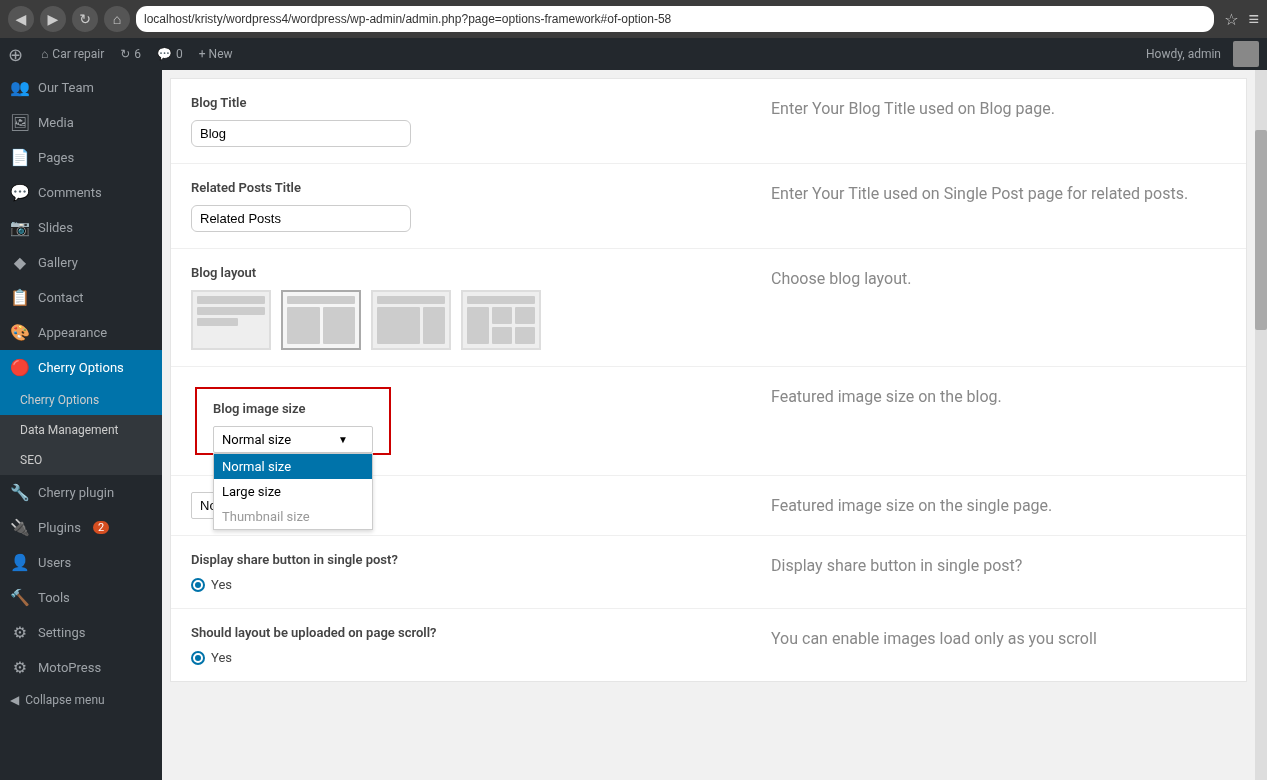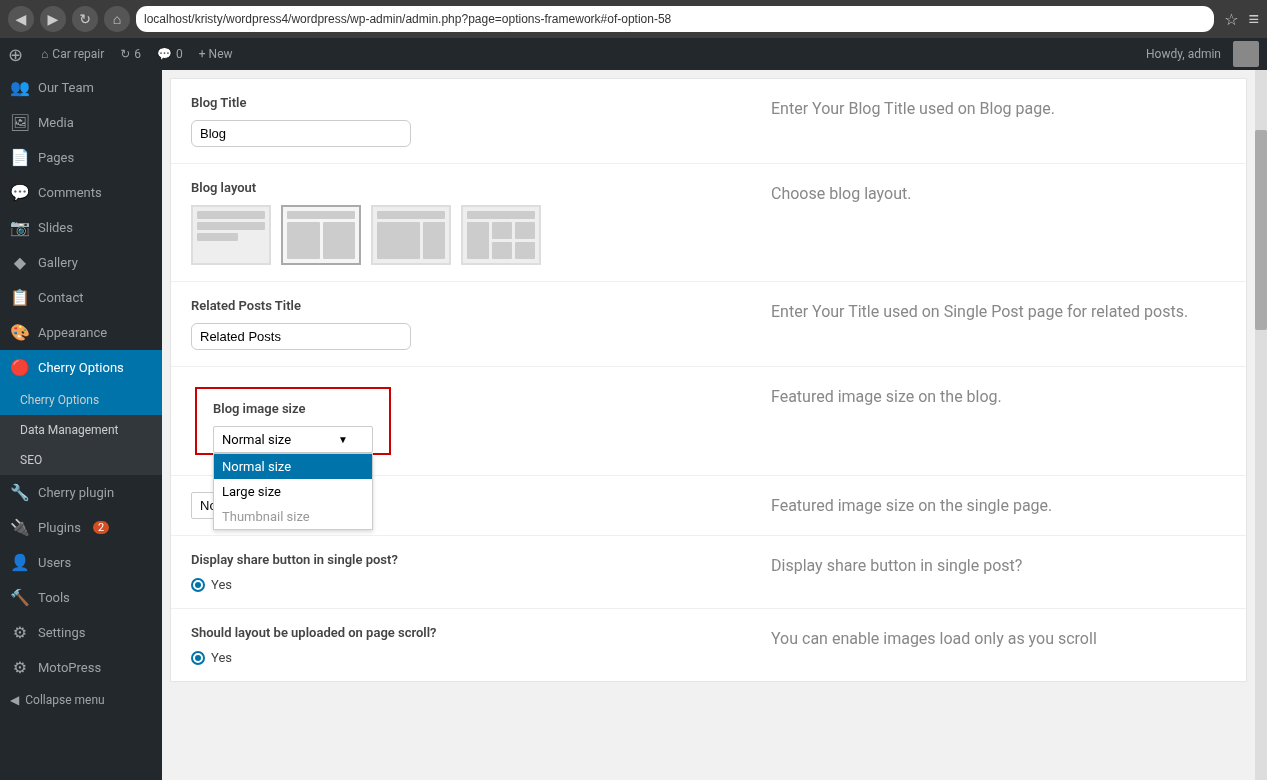--- a/index.html
+++ b/index.html
@@ -302,20 +302,30 @@
       <div class="wp-content">
         <div class="wp-options-panel">
 
           <div class="options-row">
             <div class="options-left">
               <span class="options-label">Blog Title</span>
               <input class="options-input" value="Blog" style="">
             </div>
             <div class="options-right">
               <span class="hint-text">Enter Your Blog Title used on Blog page.</span>
+            </div>
+          </div>
+
+          <div class="options-row">
+            <div class="options-left">
+              <span class="options-label">Related Posts Title</span>
+              <input class="options-input" value="Related Posts" style="">
+            </div>
+            <div class="options-right">
+              <span class="hint-text">Enter Your Title used on Single Post page for related posts.</span>
             </div>
           </div>
 
           <div class="options-row">
             <div class="options-left">
               <span class="options-label">Blog layout</span>
               <div class="blog-layout-options">
 
                 <div class="layout-option">
                   <div class="layout-bar"></div>
@@ -357,30 +367,20 @@
                 </div>
               </div>
             </div>
             <div class="options-right">
               <span class="hint-text">Choose blog layout.</span>
             </div>
           </div>
 
           <div class="options-row">
             <div class="options-left">
-              <span class="options-label">Related Posts Title</span>
-              <input class="options-input" value="Related Posts" style="">
-            </div>
-            <div class="options-right">
-              <span class="hint-text">Enter Your Title used on Single Post page for related posts.</span>
-            </div>
-          </div>
-
-          <div class="options-row">
-            <div class="options-left">
               <div class="blog-image-size-section">
                 <span class="options-label">Blog image size</span>
                 
                 <div class="dropdown-open-wrapper" style="position:relative;margin-bottom:0;">
                   <div class="dropdown-open">
                     <span>Normal size</span>
                     <span style="font-size:10px;">▼</span>
                   </div>
                   <div class="dropdown-list">
                     <div class="dropdown-list-item highlighted">Normal size</div>

